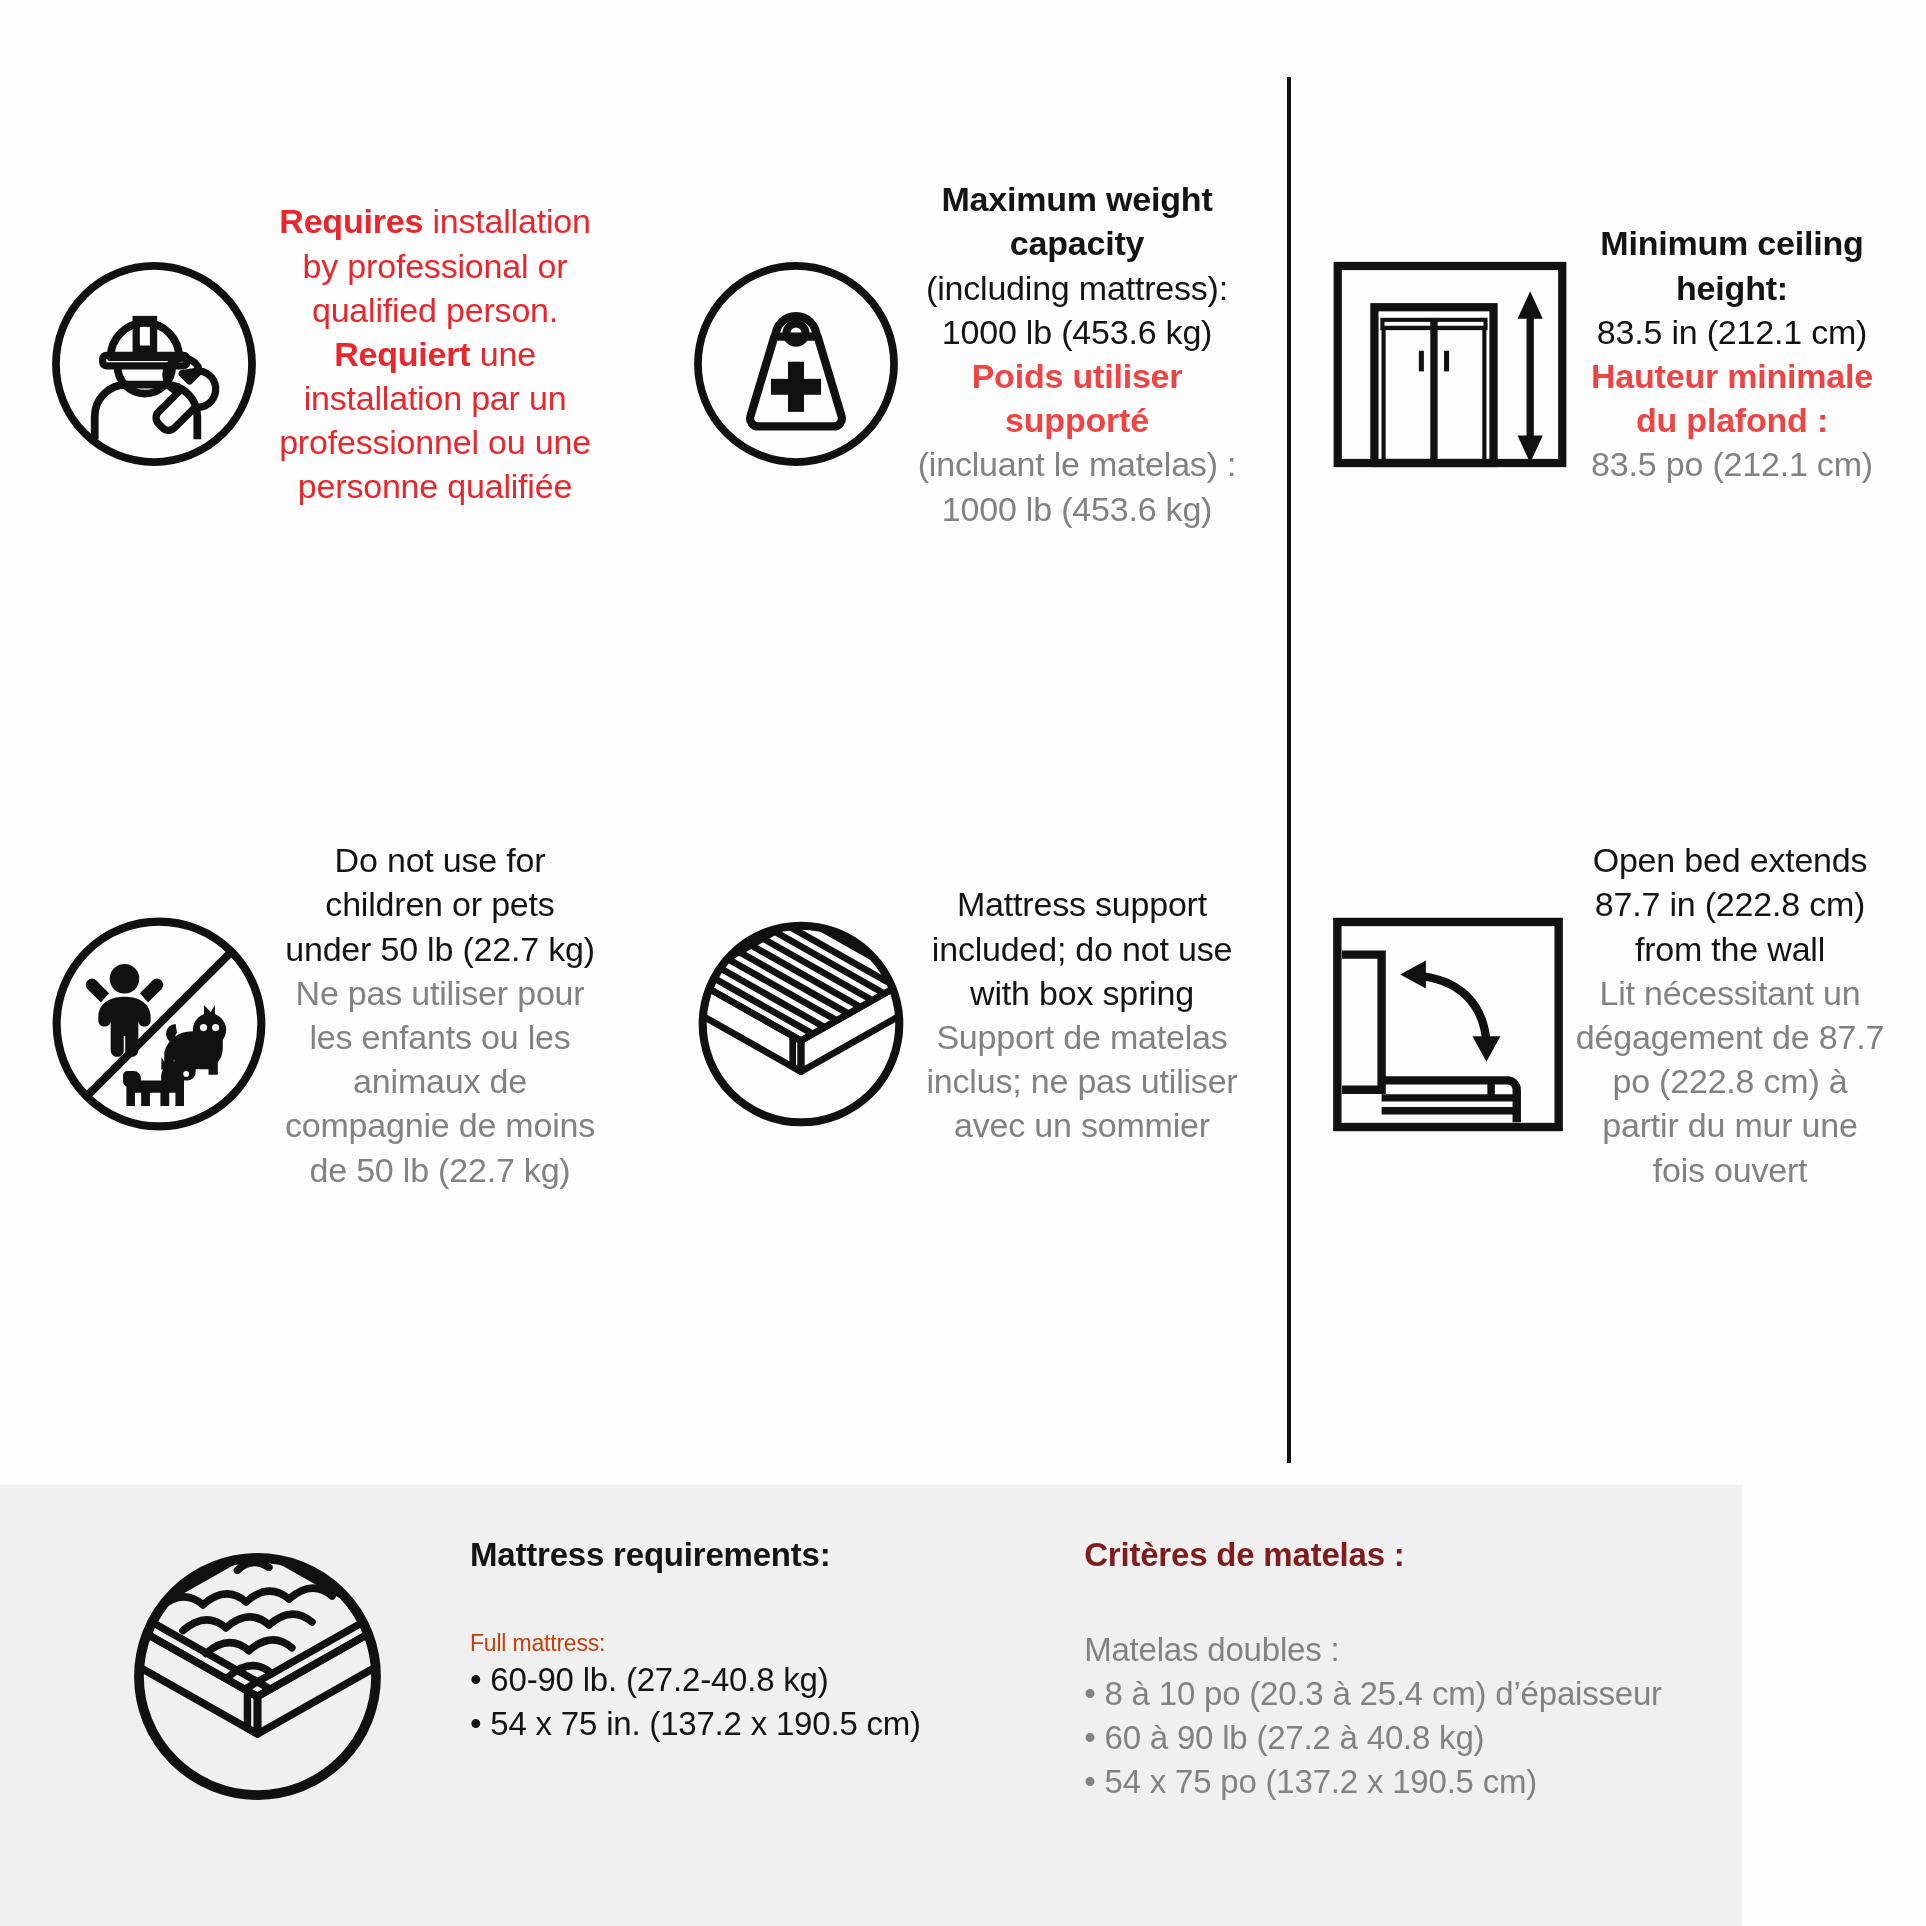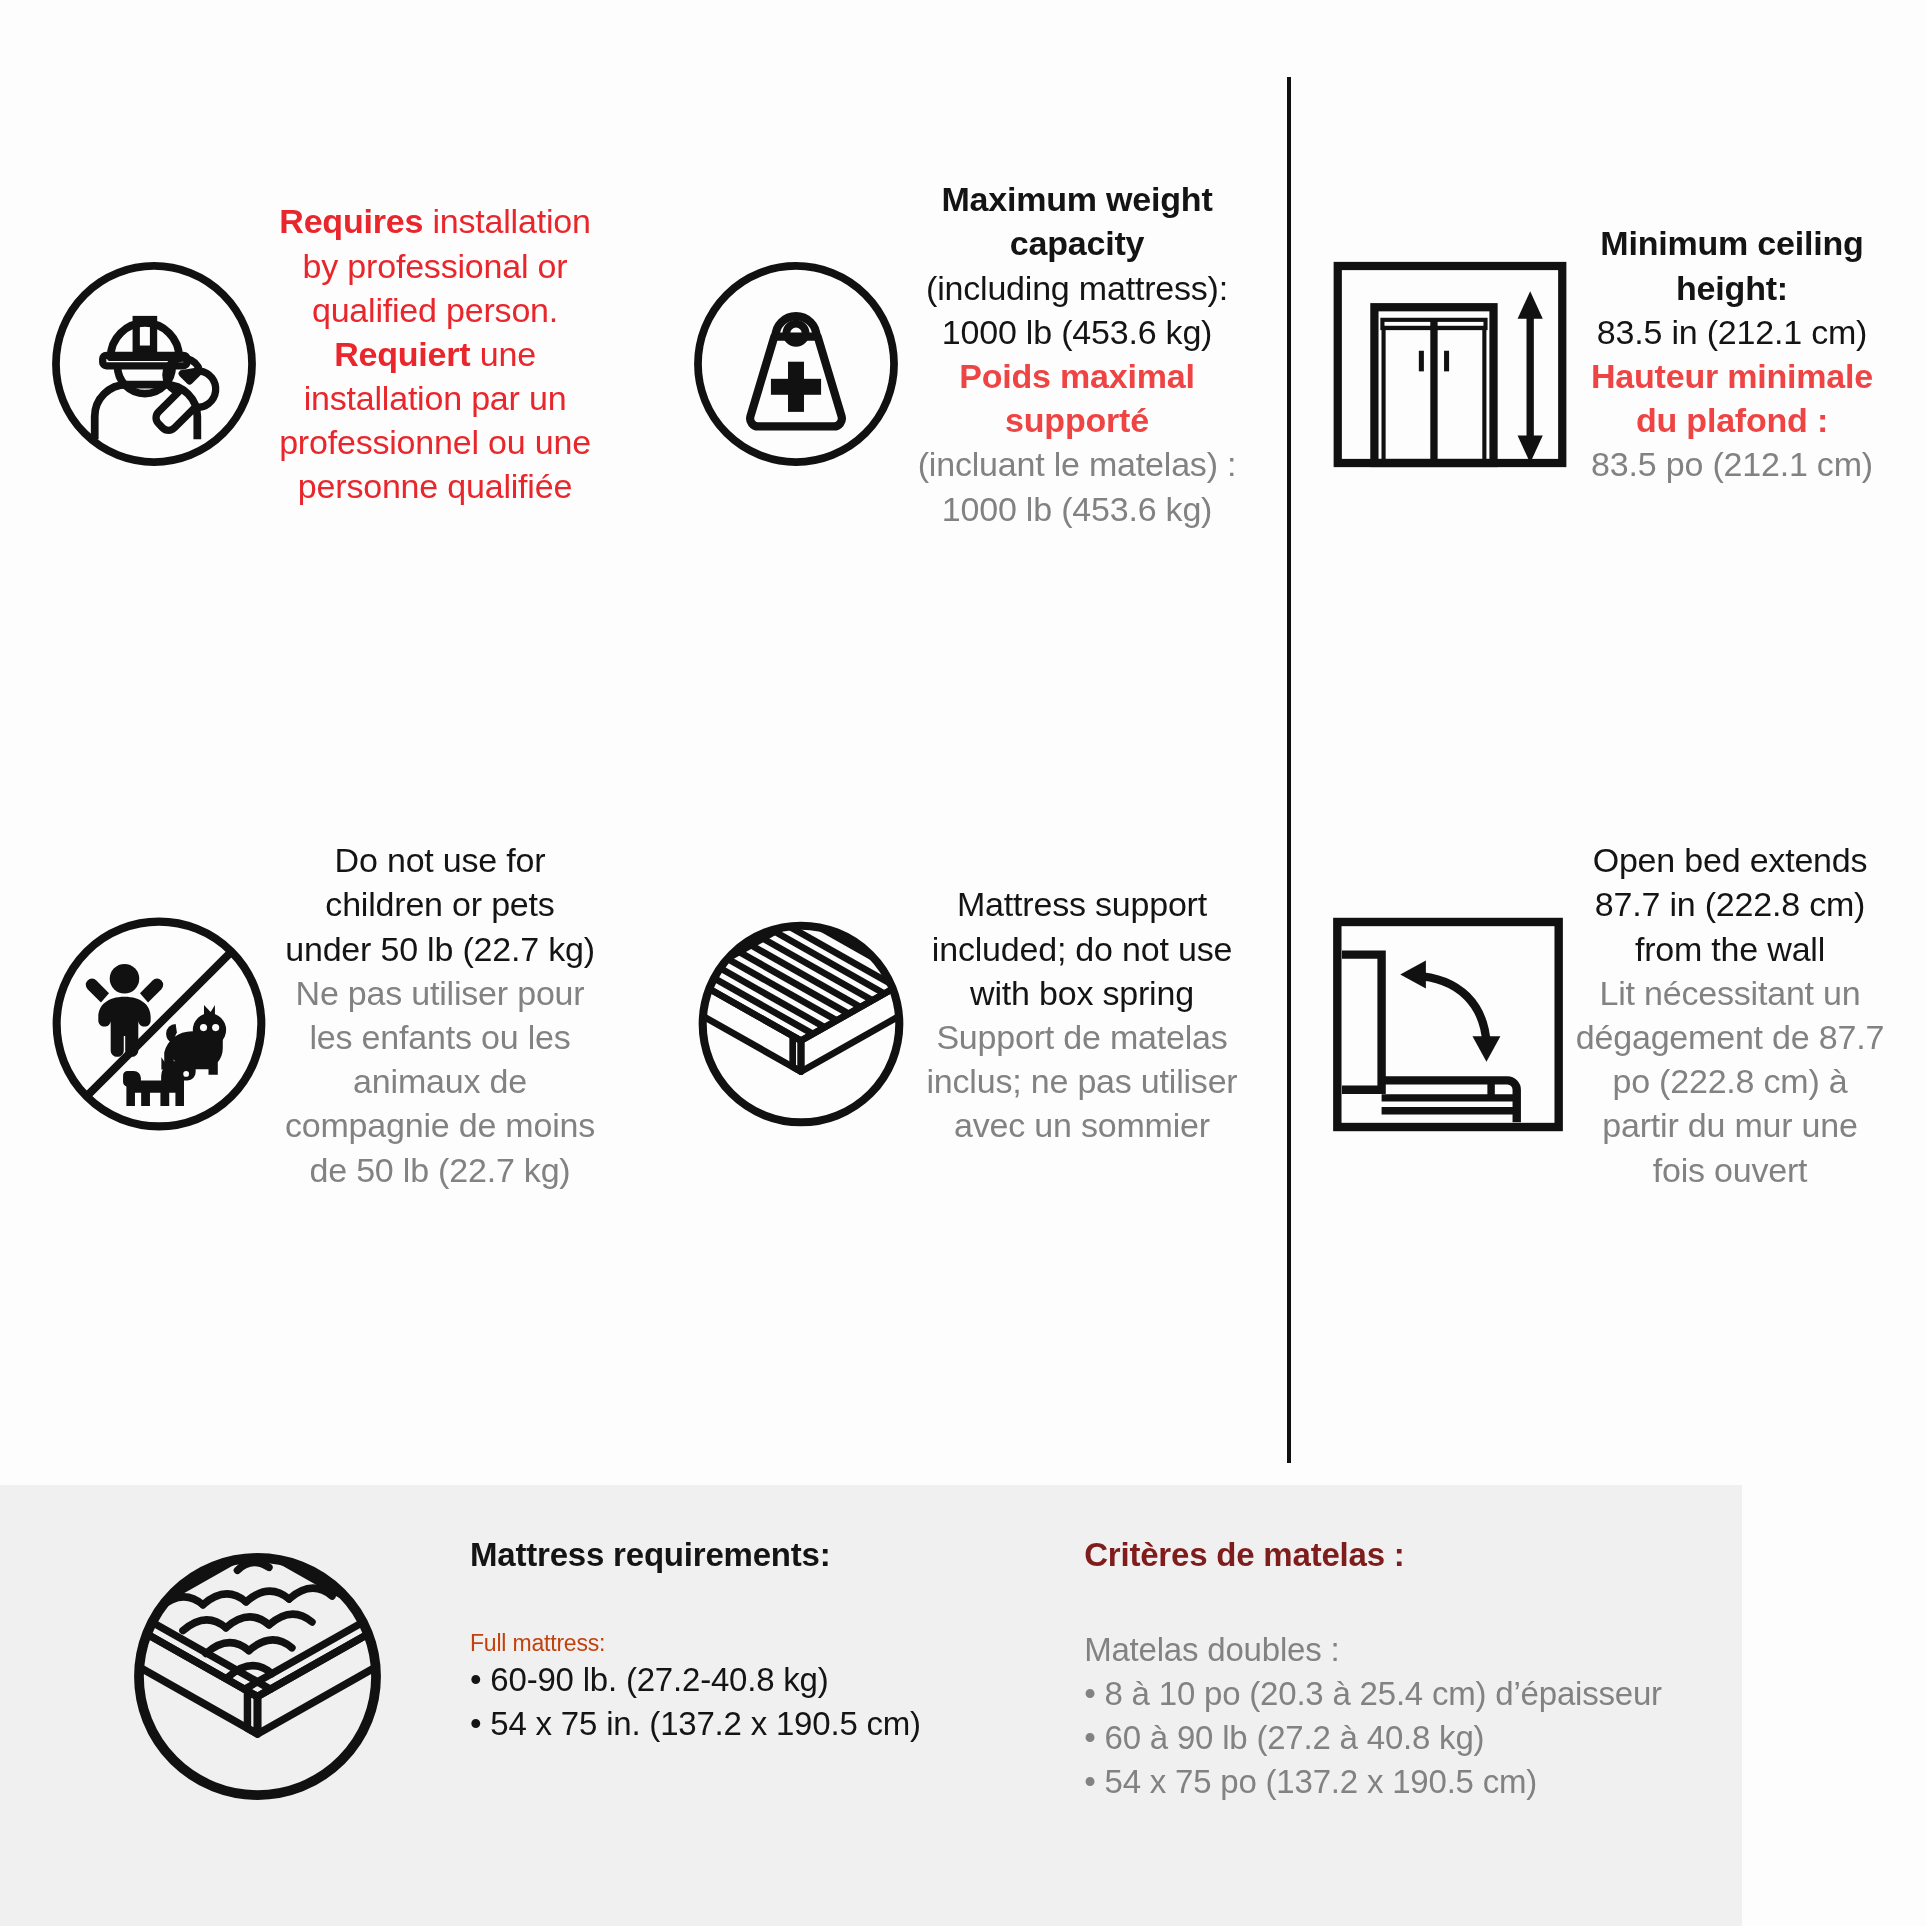--- a/index.html
+++ b/index.html
@@ -211,21 +211,21 @@
           <path d="M40.5 38 L59.5 38 L70 73 a3.5 3.5 0 0 1 -3.4 4.4 L33.4 77.4 a3.5 3.5 0 0 1 -3.4 -4.4 z" fill="none" stroke="#111" stroke-width="3.6" stroke-linejoin="round"></path>
 
           <rect x="46.5" y="49" width="7" height="22" fill="#111"></rect>
           <rect x="39" y="56.5" width="22" height="7" fill="#111"></rect>
         </svg>
       </div>
       <div class="txt">
         <div class="l-en-b">Maximum weight capacity</div>
         <div class="l-en">(including mattress):</div>
         <div class="l-en">1000 lb (453.6 kg)</div>
-        <div class="l-fr-b">Poids maximal supporté</div>
+        <div class="l-fr-b">Poids utiliser supporté</div>
         <div class="l-fr">(incluant le matelas) :</div>
         <div class="l-fr">1000 lb (453.6 kg)</div>
       </div>
     </div>
 
     <div class="cell r1">
       <div class="icon-wrap">
         <svg width="252" height="233" viewBox="0 0 110 100">
 
           <rect x="6" y="7" width="98" height="86" fill="none" stroke="#111" stroke-width="3.6"></rect>

